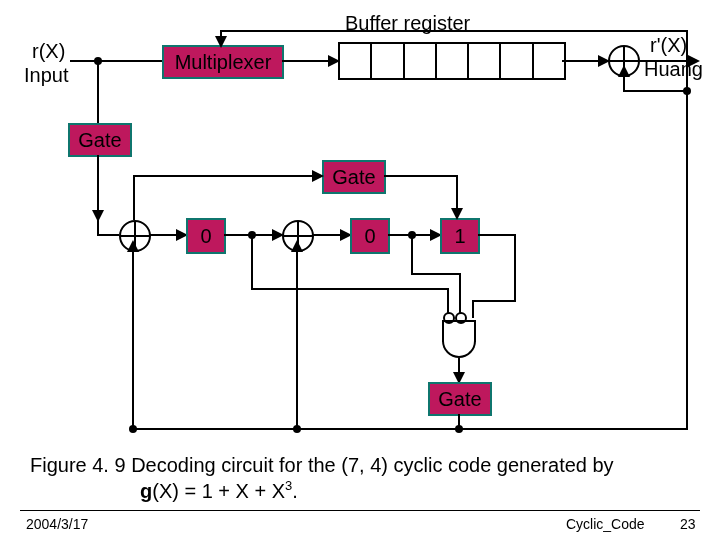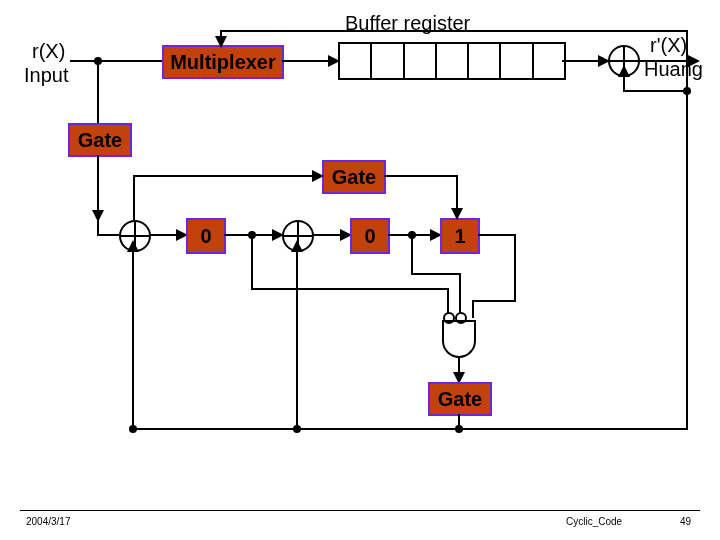--- a/index.html
+++ b/index.html
@@ -16,26 +16,25 @@
     position: relative;
     width: 624px;
     height: 540px;
   }
   .txt {
     position: absolute;
     white-space: nowrap;
   }
   .box {
     position: absolute;
-    border: 2px solid #6d28d9;
-    background: #c2410c;
+    border: 2px solid #0f766e;
+    background: #be185d;
     display: flex;
     align-items: center;
     justify-content: center;
-    font-weight: bold;
   }
   .hline {
     position: absolute;
     height: 2px;
     background: #000;
   }
   .vline {
     position: absolute;
     width: 2px;
     background: #000;
@@ -107,21 +106,21 @@
     height: 18px;
   }
   
   .caption {
     position: absolute;
     font-size: 20px;
     line-height: 1.3;
   }
   .footer {
     position: absolute;
-    font-size: 10px;
+    font-size: 14px;
   }
   .hr {
     position: absolute;
     height: 1px;
     background: #000;
   }
 </style>
 </head>
 <body>
 
@@ -253,19 +252,25 @@
   <div class="arrow-up" style="left:297px; top:252px;"></div>
   <div class="dot" style="left:297px; top:429px;"></div>
 
   <div class="vline" style="left:686px; top:30px; height:400px;"></div>
 
   <div class="hline" style="left:623px; top:90px; width:65px;"></div>
   <div class="vline" style="left:623px; top:75px; height:17px;"></div>
   <div class="arrow-up" style="left:624px; top:77px;"></div>
   <div class="dot" style="left:687px; top:91px;"></div>
 
+  <div class="caption" style="left:30px; top:452px; width:660px;">
+    <span>Figure 4. 9 Decoding circuit for the (7, 4) cyclic code generated by</span><br>
+    <span style="padding-left:110px;">
+      <b>g</b><span>(X) = 1 + X + X</span><sup style="font-size:13px;">3</sup><span>.</span>
+    </span>
+  </div>
 
   <div class="hr" style="left:20px; top:510px; width:680px;"></div>
   <div class="footer" style="left:26px; top:516px;">2004/3/17</div>
   <div class="footer" style="left:566px; top:516px;">Cyclic_Code</div>
-  <div class="footer" style="left:680px; top:516px;">49</div>
+  <div class="footer" style="left:680px; top:516px;">23</div>
 
 </div>
 
 </body></html>

